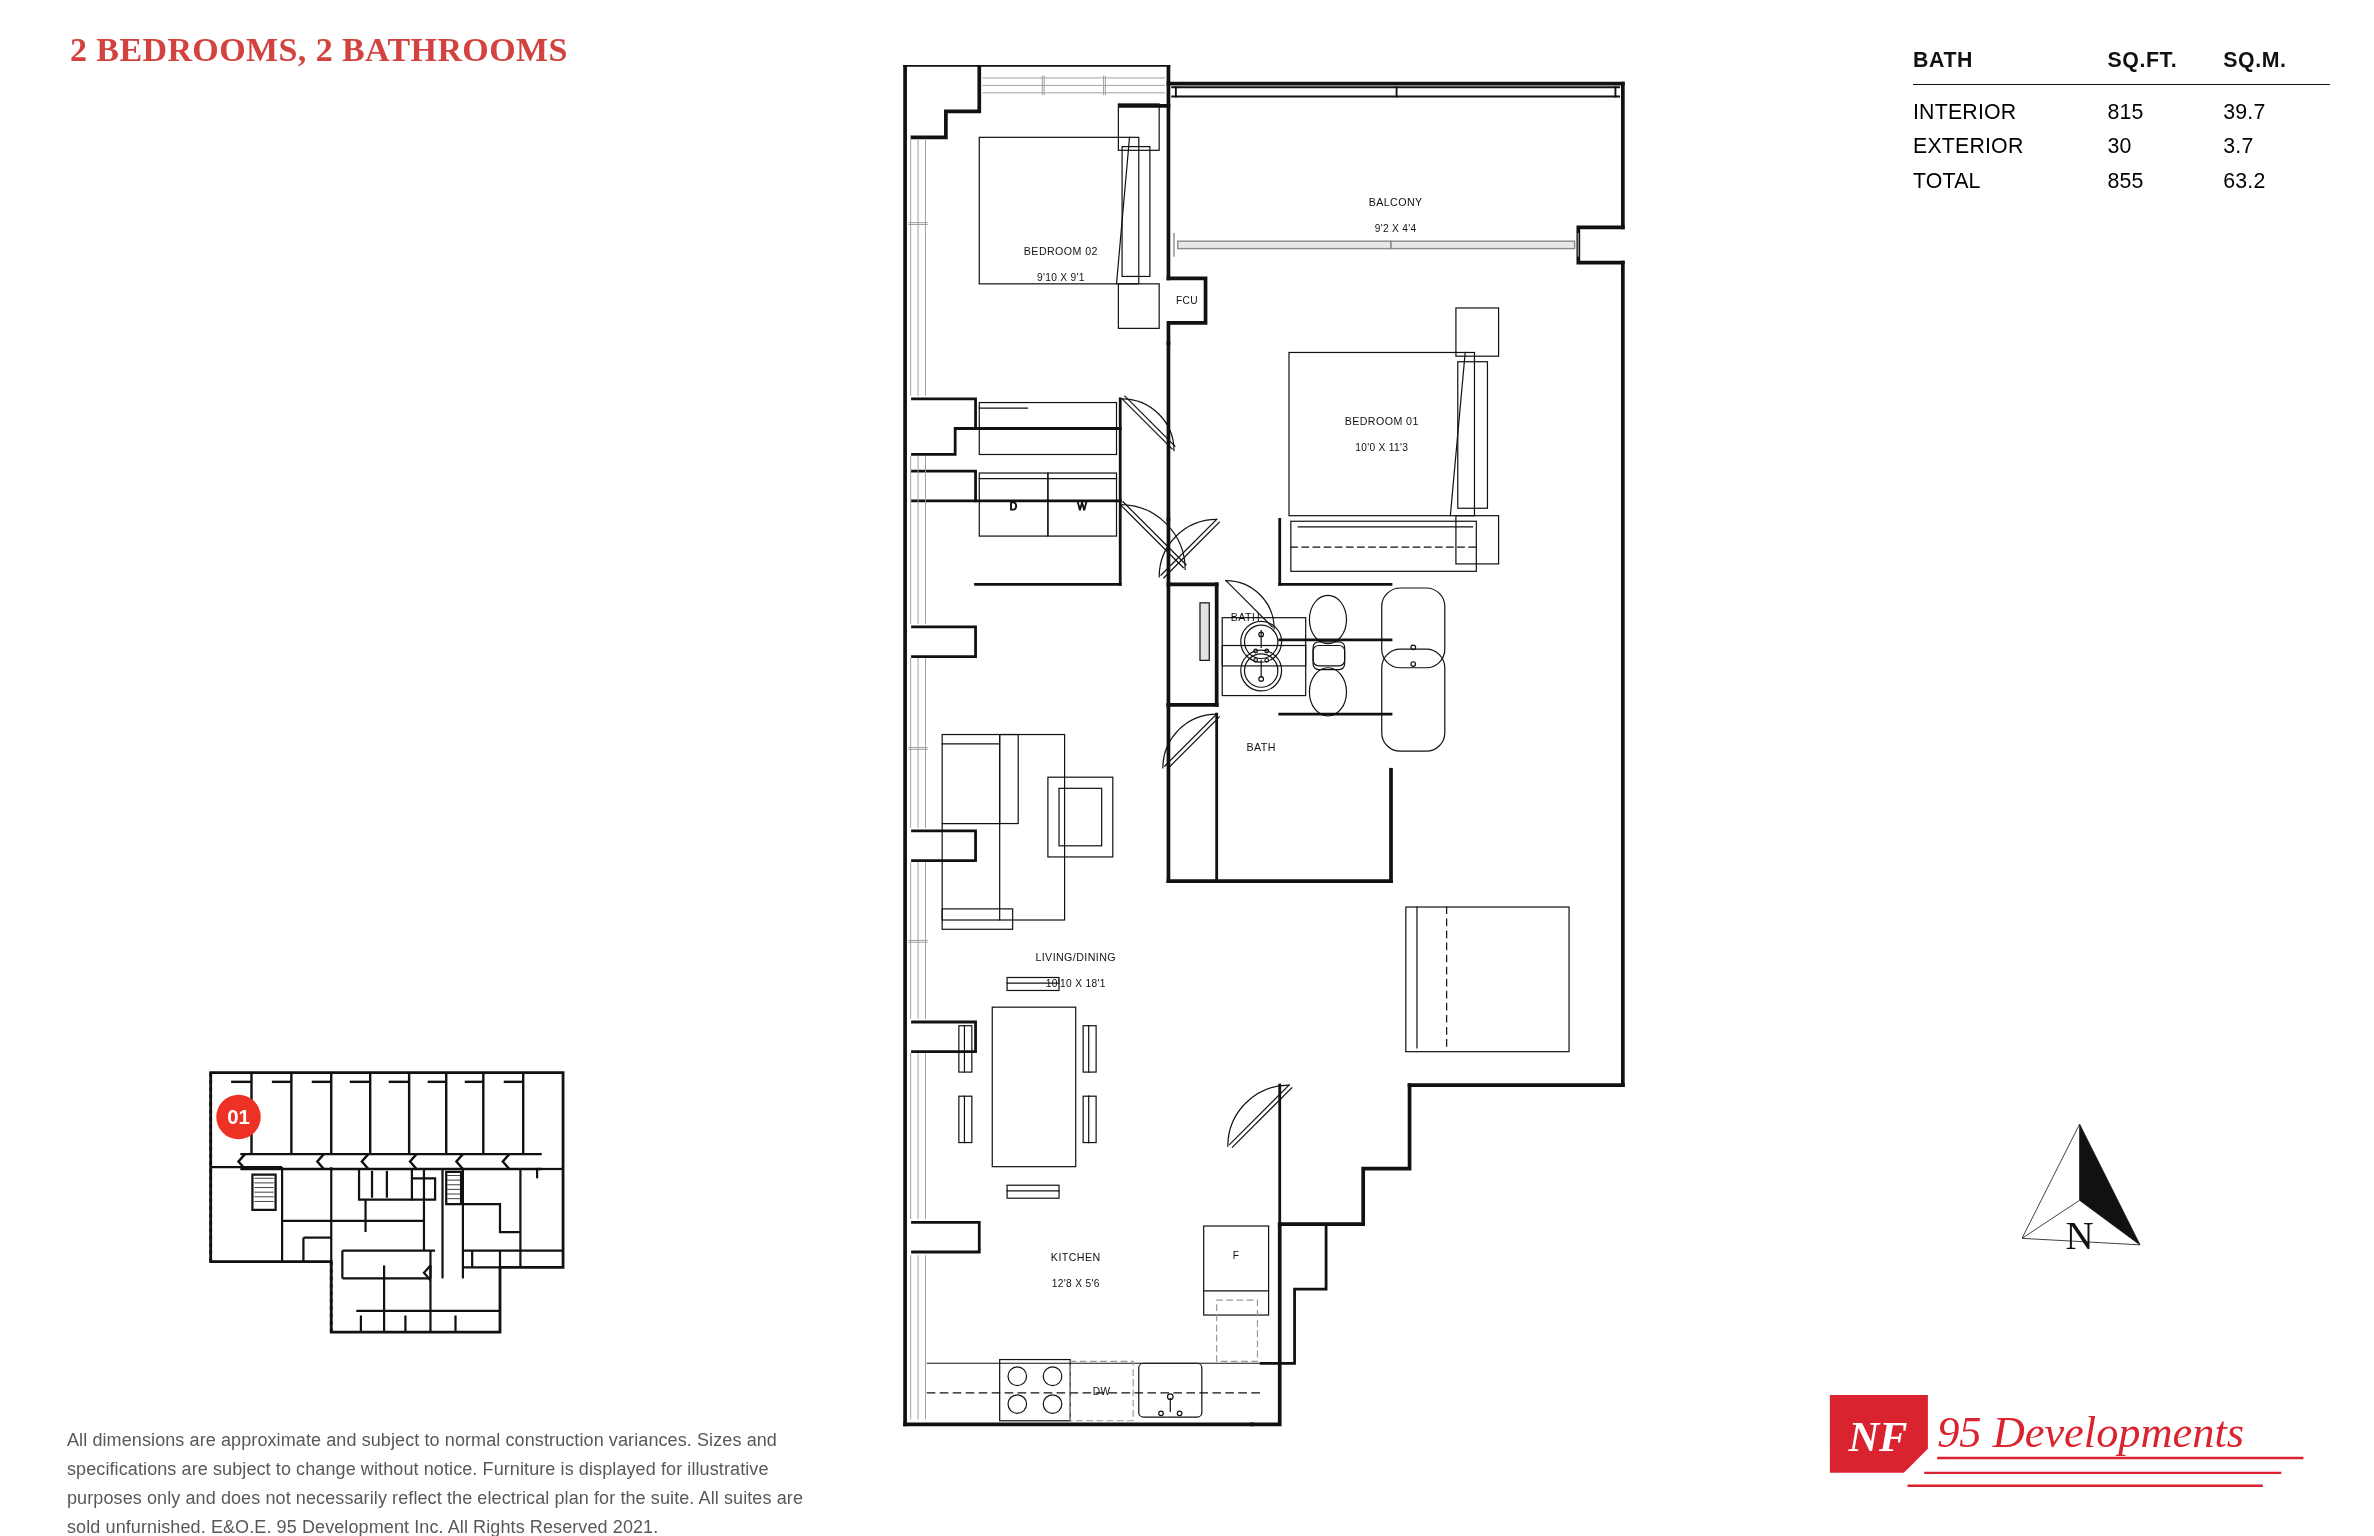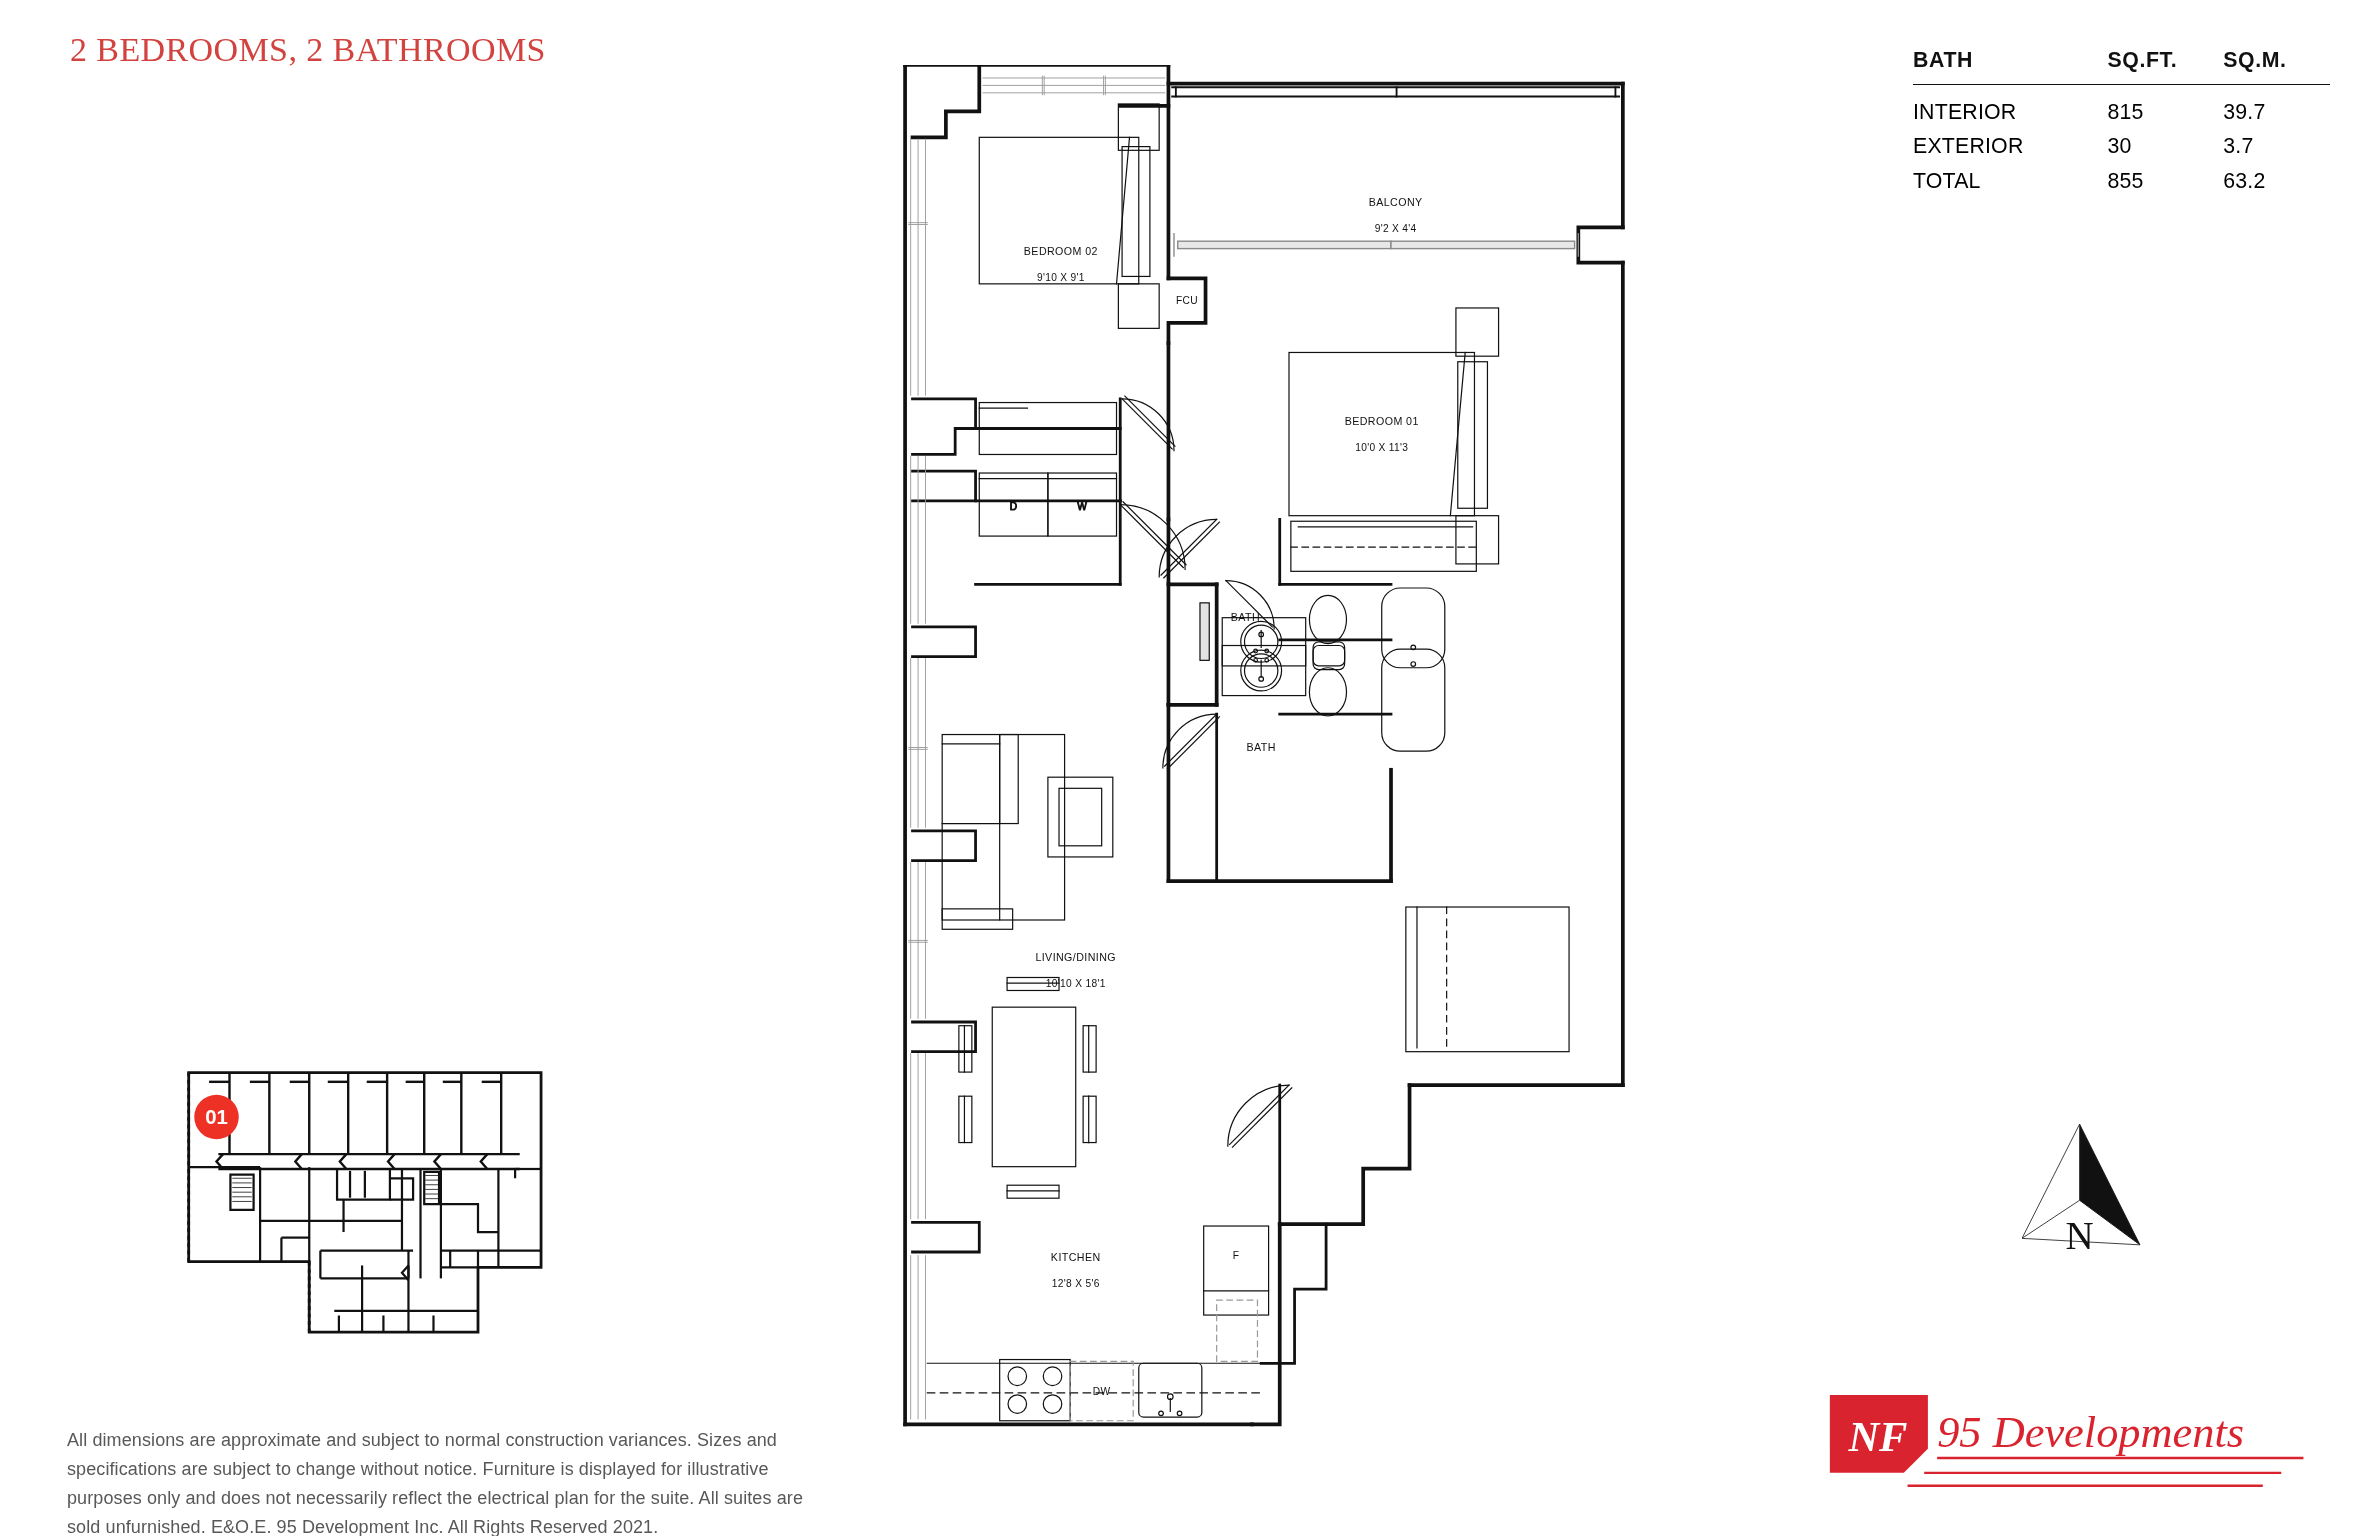--- a/index.html
+++ b/index.html
@@ -33,21 +33,21 @@
     margin: 0 0 45px 0;
     font-weight: 400;
   }
   #plan-subtitle {
     font-family: "Liberation Serif", serif;
     font-size: 34px;
     line-height: 1.0;
     color: #d2433f;
     letter-spacing: 0.4px;
     margin: 0 0 35px 0;
-    font-weight: 400;
+    font-weight: 700;
   }
   #plan-area-title {
     font-family: "Liberation Serif", serif;
     font-size: 31px;
     line-height: 1.0;
     color: #d2433f;
     letter-spacing: 0.4px;
     margin: 0;
     font-weight: 400;
   }
@@ -78,21 +78,21 @@
     letter-spacing: 0.2px;
   }
   #area-table tbody tr:first-child td { padding-top: 15px; }
   .col-area  { width: 195px; }
   .col-sqft  { width: 116px; }
   .col-sqm   { width: 107px; }
 
   
   #key-plan {
     position: absolute;
-    left: 172px;
+    left: 194px;
     top: 1065px;
     width: 408px;
     height: 297px;
   }
   #key-plan svg { display: block; width: 408px; height: 297px; }
 
   
   #disclaimer {
     position: absolute;
     left: 67px;

